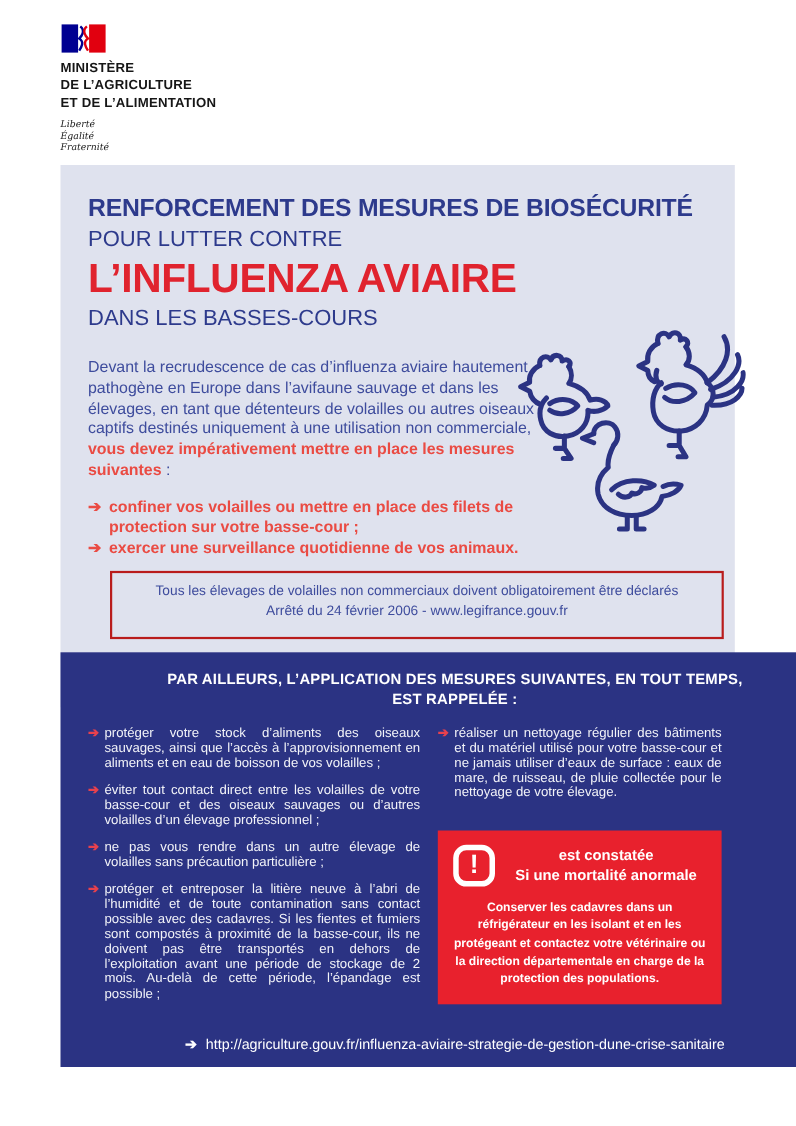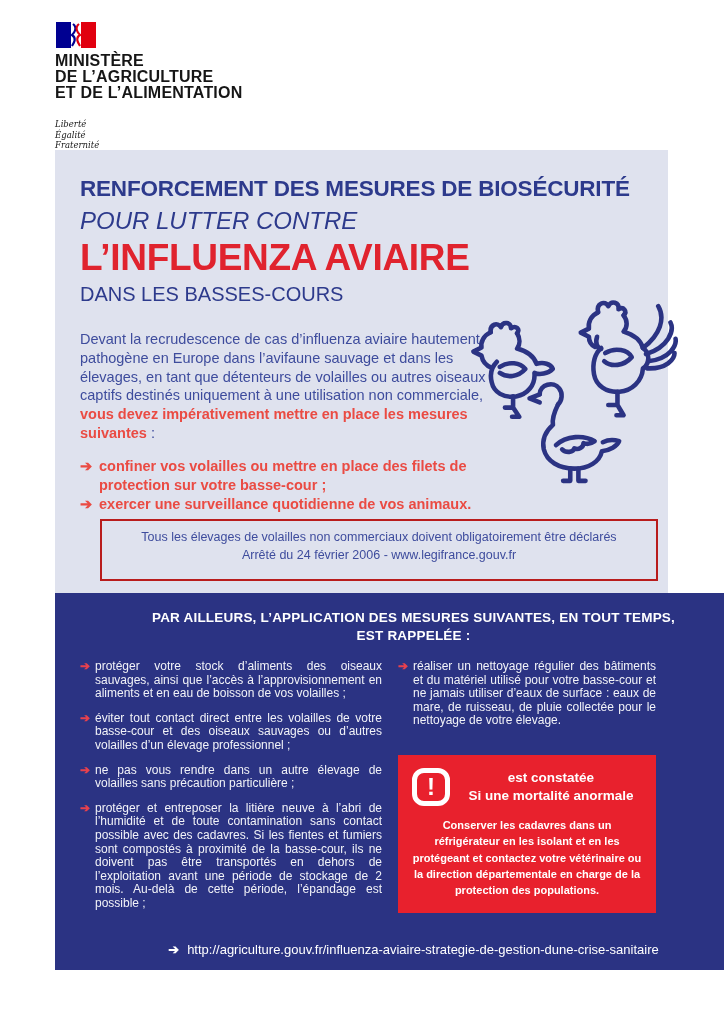--- a/index.html
+++ b/index.html
@@ -2,28 +2,28 @@
 <html lang="fr"><head>
 <meta charset="utf-8">
 <style>
   html,body{margin:0;padding:0;background:#ffffff;}
   body{width:724px;height:1024px;font-family:"Liberation Sans",sans-serif;-webkit-font-smoothing:antialiased;}
   .page{position:relative;width:724px;height:1024px;background:#ffffff;overflow:hidden;}
 
   
   .logo{position:absolute;left:55px;top:22px;}
   .flag{display:block;margin-bottom:5px;}
-  .ministry{font-weight:bold;font-size:16px;line-height:16px;color:#161616;letter-spacing:.2px;}
-  .motto{margin-top:18px;font-family:"DejaVu Serif",serif;font-style:italic;font-size:8.5px;line-height:10.5px;color:#161616;}
+  .ministry{font-weight:bold;font-size:12px;line-height:16px;color:#161616;letter-spacing:.2px;}
+  .motto{margin-top:7px;font-family:"DejaVu Serif",serif;font-style:italic;font-size:8.5px;line-height:10.5px;color:#161616;}
 
   
   .hero{position:absolute;left:55px;top:150px;width:613px;height:493px;background:#dfe2ee;}
   .hero-inner{padding:26px 12px 0 25px;}
   .t-top{font-size:22.5px;font-weight:bold;color:#2d3a8c;letter-spacing:-0.2px;}
-  .t-sub{font-size:24px;font-weight:500;color:#2d3a8c;margin-top:5px;font-style:italic;}
+  .t-sub{font-size:20px;font-weight:500;color:#2d3a8c;margin-top:5px;}
   .t-main{font-size:37px;font-weight:bold;color:#e0232e;margin-top:2px;letter-spacing:-0.3px;}
   .t-bot{font-size:20px;font-weight:500;color:#2d3a8c;margin-top:4px;}
   .intro{margin-top:24px;width:412px;font-size:14.5px;line-height:18.8px;color:#3e4c9d;font-weight:500;}
   .intro .em{color:#ea4b43;font-weight:bold;}
   .hero-bullets{margin-top:2px;width:430px;}
   .h-bullet{position:relative;padding-left:19px;font-size:14.5px;line-height:18.8px;color:#ea4b43;font-weight:600;}
   .h-bullet .arr{position:absolute;left:0;top:0;font-weight:bold;}
   .notice{position:absolute;left:45px;top:369px;width:558px;height:62px;border:2px solid #b91c1c;
           box-sizing:border-box;text-align:center;padding-top:8px;
           font-size:12.5px;line-height:17.5px;color:#3e4c9d;font-weight:500;}

